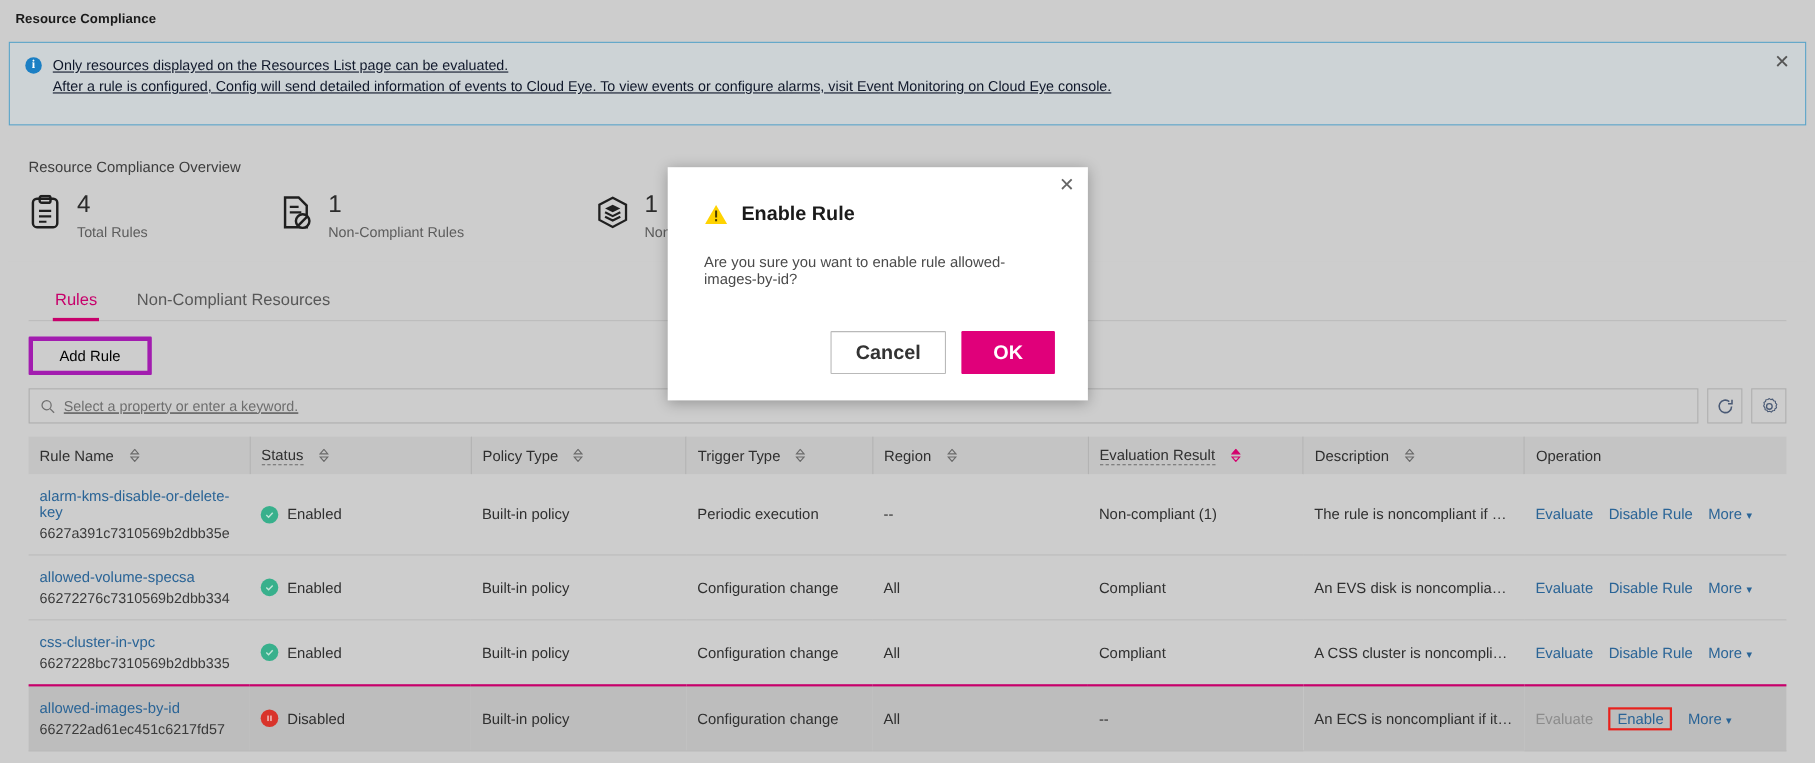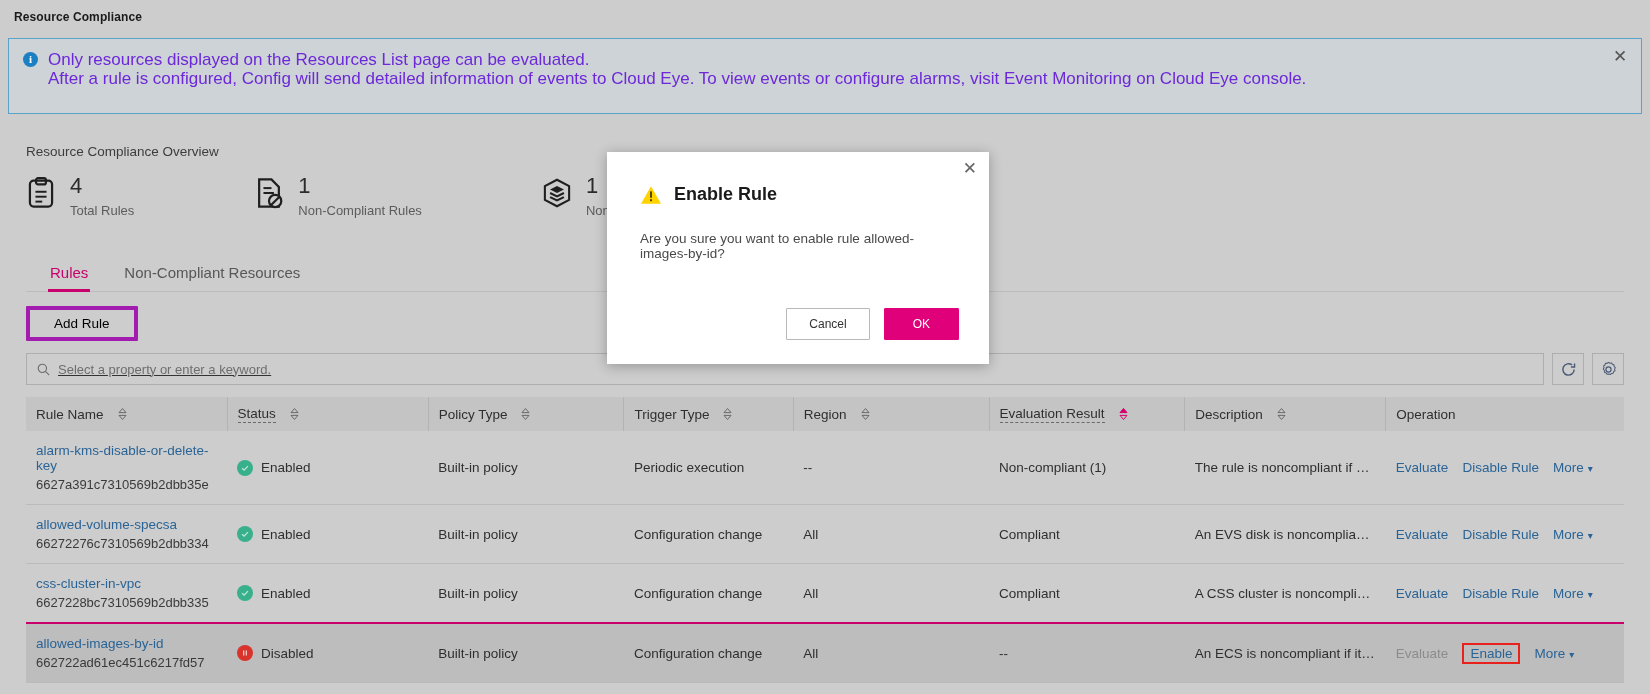--- a/index.html
+++ b/index.html
@@ -36,21 +36,21 @@
   .info-icon {
     flex: 0 0 auto;
     width: 15px; height: 15px; border-radius: 50%;
     background: #1b7fc4;
     color: #fff;
     font-size: 11px; font-weight: bold;
     line-height: 15px; text-align: center;
     margin-top: 2px;
     font-family: "Liberation Serif", serif;
   }
-  .banner-lines { line-height: 19px; font-size: 17px; color: #6d28d9; }
+  .banner-lines { line-height: 19px; font-size: 13px; color: #0f172a; text-decoration: underline; }
   .banner-close {
     position: absolute; top: 9px; right: 12px;
     width: 18px; height: 18px;
     line-height: 18px; text-align: center;
     font-size: 17px; color: #555; cursor: pointer;
   }
 
   
   .overview {
     margin: 14px 8px 0 8px;
@@ -134,21 +134,21 @@
   .modal-close {
     position: absolute; top: 8px; right: 12px; font-size: 17px; color: #666;
     cursor: pointer; line-height: 1;
   }
   .modal-head { display: flex; align-items: center; gap: 12px; padding: 32px 0 0 33px; }
   .warn-tri { width: 22px; height: 20px; }
   .modal-title { font-size: 18px; font-weight: bold; color: #1a1a1a; }
   .modal-body { padding: 26px 32px 0 33px; font-size: 13.5px; color: #4a4a4a; }
   .modal-foot { position: absolute; right: 30px; bottom: 24px; display: flex; gap: 14px; }
   .btn {
-    font-size: 12px; padding: 7px 22px; cursor: pointer; border-radius: 1px;
+    font-size: 18px; padding: 7px 22px; cursor: pointer; border-radius: 1px; font-weight: bold;
   }
   .btn-cancel { background: #fff; border: 1px solid #b9b9b9; color: #333; }
   .btn-ok { background: #e0007a; border: 1px solid #e0007a; color: #fff; padding: 8px 28px; }
 </style>
 </head>
 <body>
 
 <div class="page">
 
   <div class="page-title">Resource Compliance</div>

